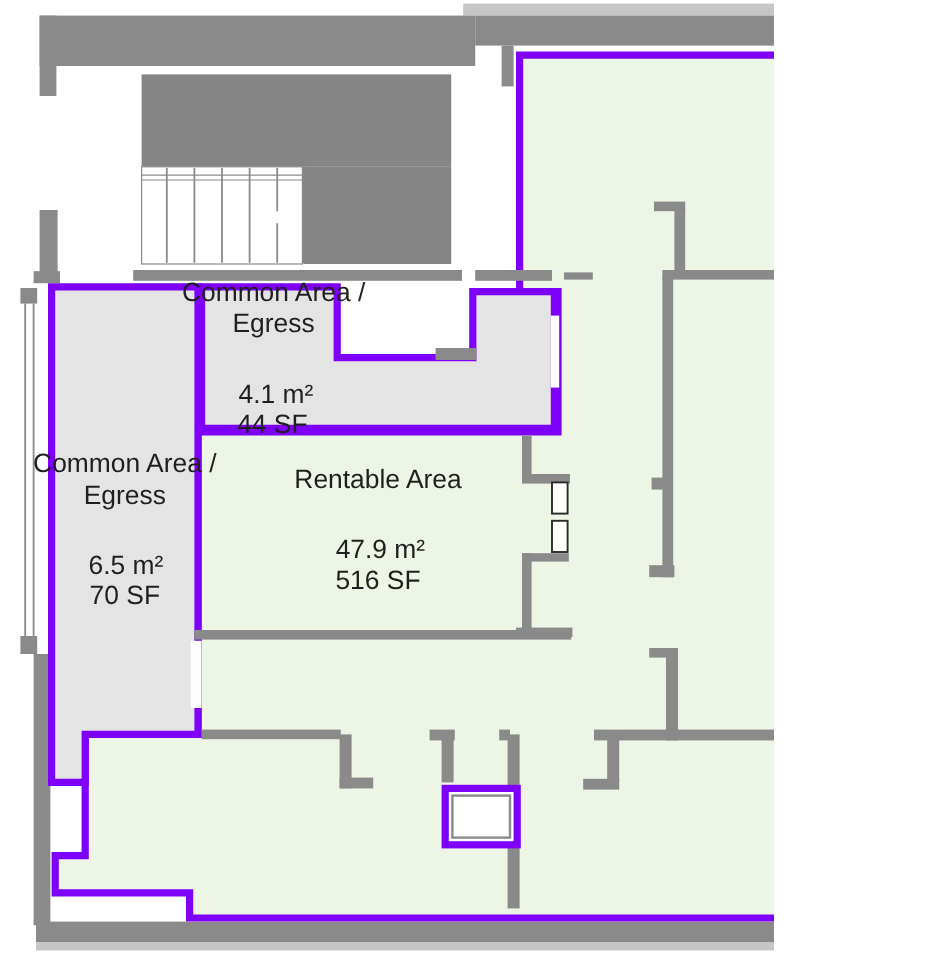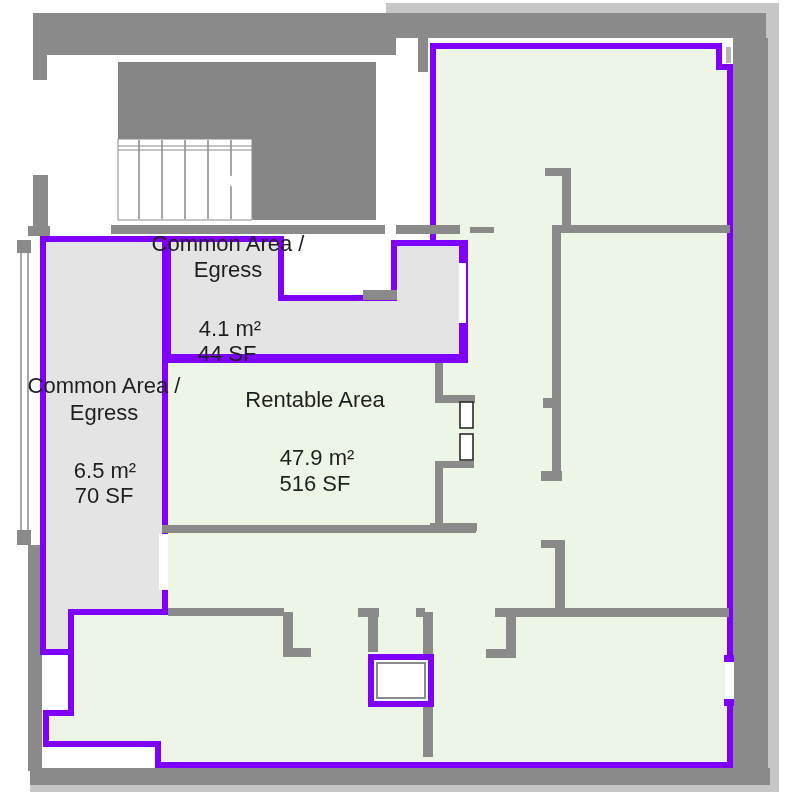--- a/index.html
+++ b/index.html
@@ -1,16 +1,16 @@
 <!DOCTYPE html>
 <html><head>
 <meta charset="utf-8">
 <style>
   html,body{margin:0;padding:0;background:#ffffff;}
-  .page{width:786px;height:800px;position:relative;background:#ffffff;overflow:hidden;}
+  .page{width:645px;height:800px;position:relative;background:#ffffff;overflow:hidden;}
   svg{display:block;}
   .wall{fill:#8a8a8a;}
   .wall-light{fill:#c6c6c6;}
   .stair-dark{fill:#858585;}
   .thinline{stroke:#8a8a8a;stroke-width:1.5;fill:none;}
   .hairline{stroke:#8a8a8a;stroke-width:1;fill:none;}
   .rentable{fill:#EDF5E7;stroke:#7E00FA;stroke-width:6;stroke-linejoin:miter;}
   .common{fill:#E4E4E4;stroke:#7E00FA;stroke-width:6;stroke-linejoin:miter;}
   .purplebit{fill:#7E00FA;}
   .doorgap{fill:#ffffff;}

